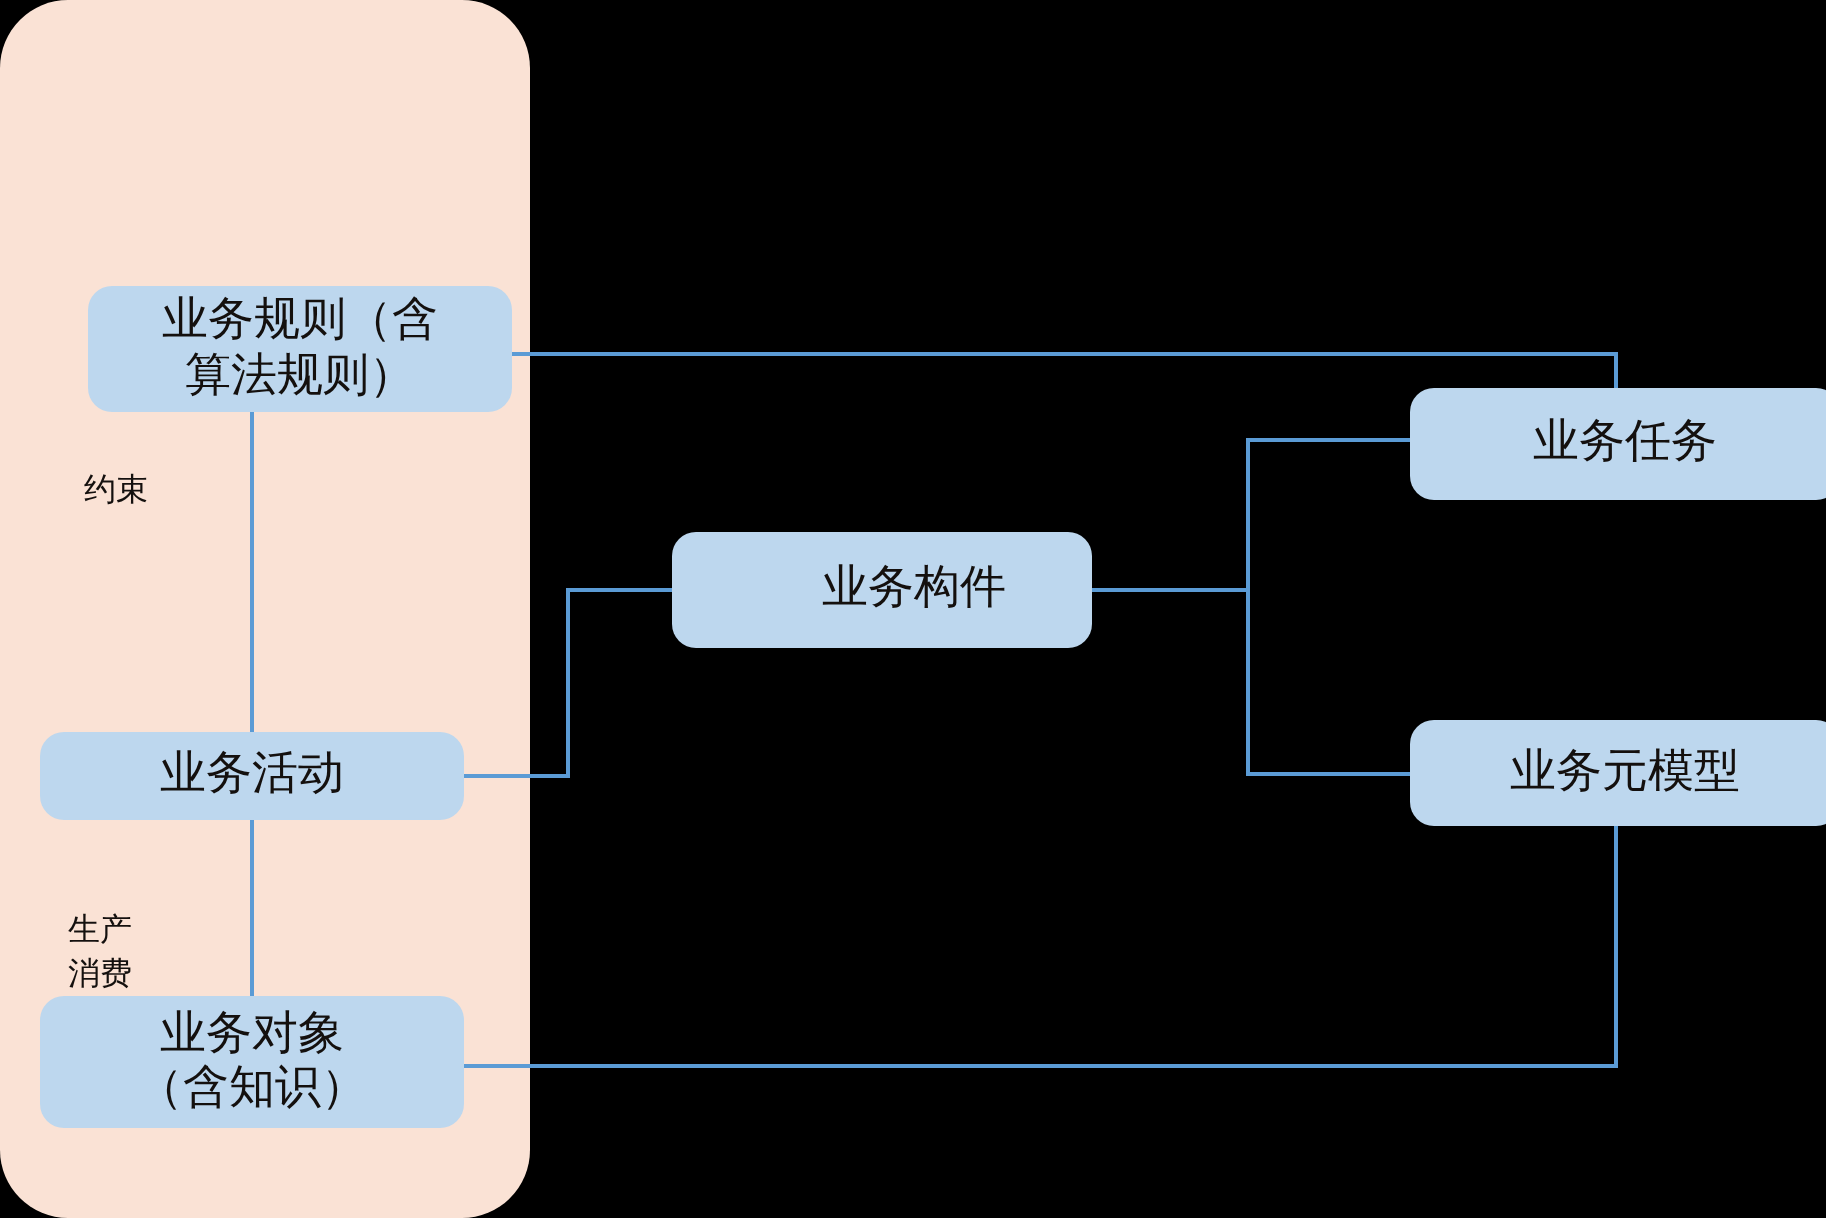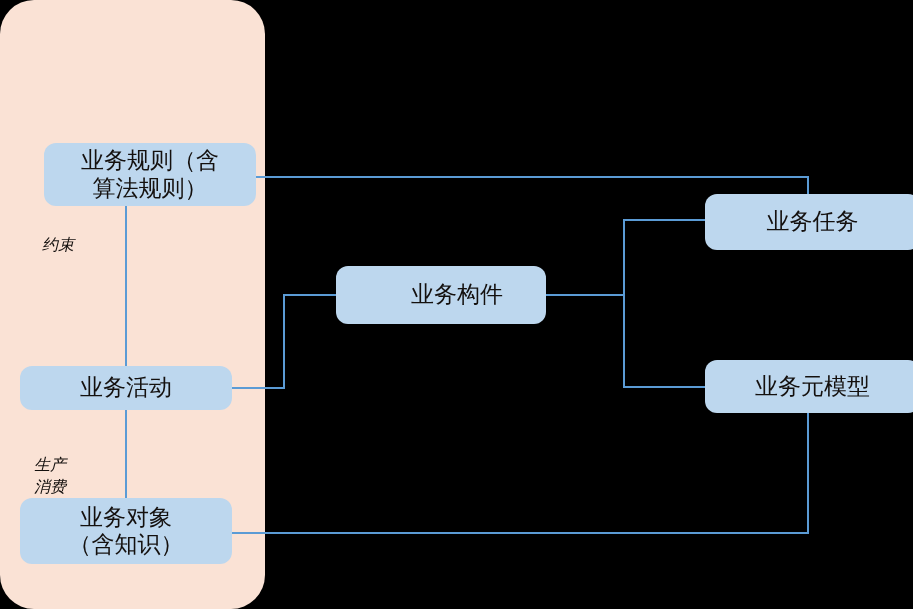--- a/index.html
+++ b/index.html
@@ -71,21 +71,20 @@
   #node-task   { left: 705px; top: 194px; width: 215px; height: 56px; }
   #node-data   { left: 705px; top: 360px; width: 215px; height: 53px; }
 
   
   .edge-label {
     position: absolute;
     font-size: 16px;
     color: #14100e;
     line-height: 1.35;
     white-space: pre-line;
-    font-style: italic;
   }
   #label-constrain { left: 42px; top: 234px; }
   #label-produce   { left: 34px; top: 454px; }
 
   svg.edges {
     position: absolute;
     left: 0;
     top: 0;
     width: 913px;
     height: 609px;

